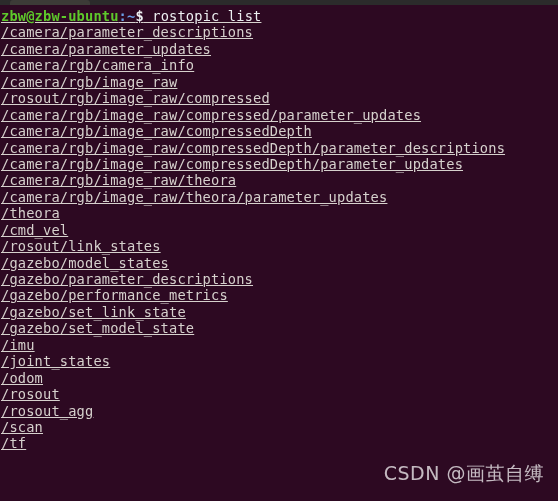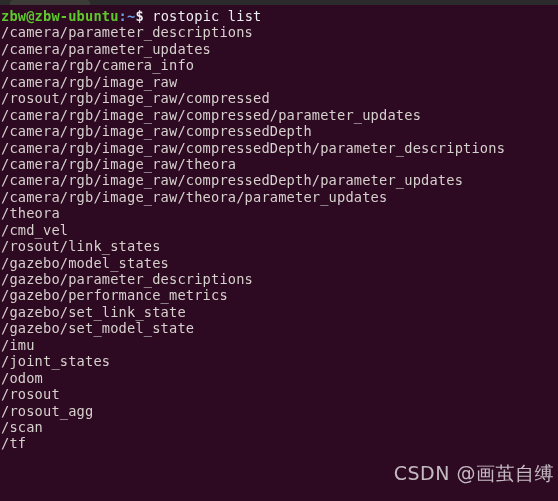--- a/index.html
+++ b/index.html
@@ -53,20 +53,21 @@
   }
   .term-line {
     font-family: "DejaVu Sans Mono", "Liberation Mono", monospace;
     font-size: 13.7px;
     line-height: 16.45px;
     height: 16.45px;
     letter-spacing: 0.16px;
     color: #d6d1cd;
     white-space: pre;
     font-weight: 500;
+    text-decoration: underline;
   }
   .prompt-user {
     color: #5ec92b;
     font-weight: 700;
   }
   .prompt-colon {
     color: #6a9fe8;
     font-weight: 700;
   }
   .prompt-path {
@@ -76,21 +77,21 @@
   .prompt-sigil {
     color: #eceff1;
     font-weight: 700;
   }
   .prompt-cmd {
     color: #eceff1;
     font-weight: 500;
   }
   #watermark {
     position: absolute;
-    right: 4px;
+    right: 14px;
     bottom: 14px;
     font-family: "DejaVu Sans", "Liberation Sans", sans-serif;
     font-size: 19px;
     color: rgba(255, 255, 255, 0.72);
     letter-spacing: 0.5px;
     white-space: nowrap;
     pointer-events: none;
   }
 </style>
 </head>
@@ -108,22 +109,22 @@
 
     <div id="output-lines">
         <div class="term-line">/camera/parameter_descriptions</div>
         <div class="term-line">/camera/parameter_updates</div>
         <div class="term-line">/camera/rgb/camera_info</div>
         <div class="term-line">/camera/rgb/image_raw</div>
         <div class="term-line">/rosout/rgb/image_raw/compressed</div>
         <div class="term-line">/camera/rgb/image_raw/compressed/parameter_updates</div>
         <div class="term-line">/camera/rgb/image_raw/compressedDepth</div>
         <div class="term-line">/camera/rgb/image_raw/compressedDepth/parameter_descriptions</div>
+        <div class="term-line">/camera/rgb/image_raw/compressedDepth/parameter_updates</div>
         <div class="term-line">/camera/rgb/image_raw/theora</div>
-        <div class="term-line">/camera/rgb/image_raw/compressedDepth/parameter_updates</div>
         <div class="term-line">/camera/rgb/image_raw/theora/parameter_updates</div>
         <div class="term-line">/theora</div>
         <div class="term-line">/cmd_vel</div>
         <div class="term-line">/rosout/link_states</div>
         <div class="term-line">/gazebo/model_states</div>
         <div class="term-line">/gazebo/parameter_descriptions</div>
         <div class="term-line">/gazebo/performance_metrics</div>
         <div class="term-line">/gazebo/set_link_state</div>
         <div class="term-line">/gazebo/set_model_state</div>
         <div class="term-line">/imu</div>

